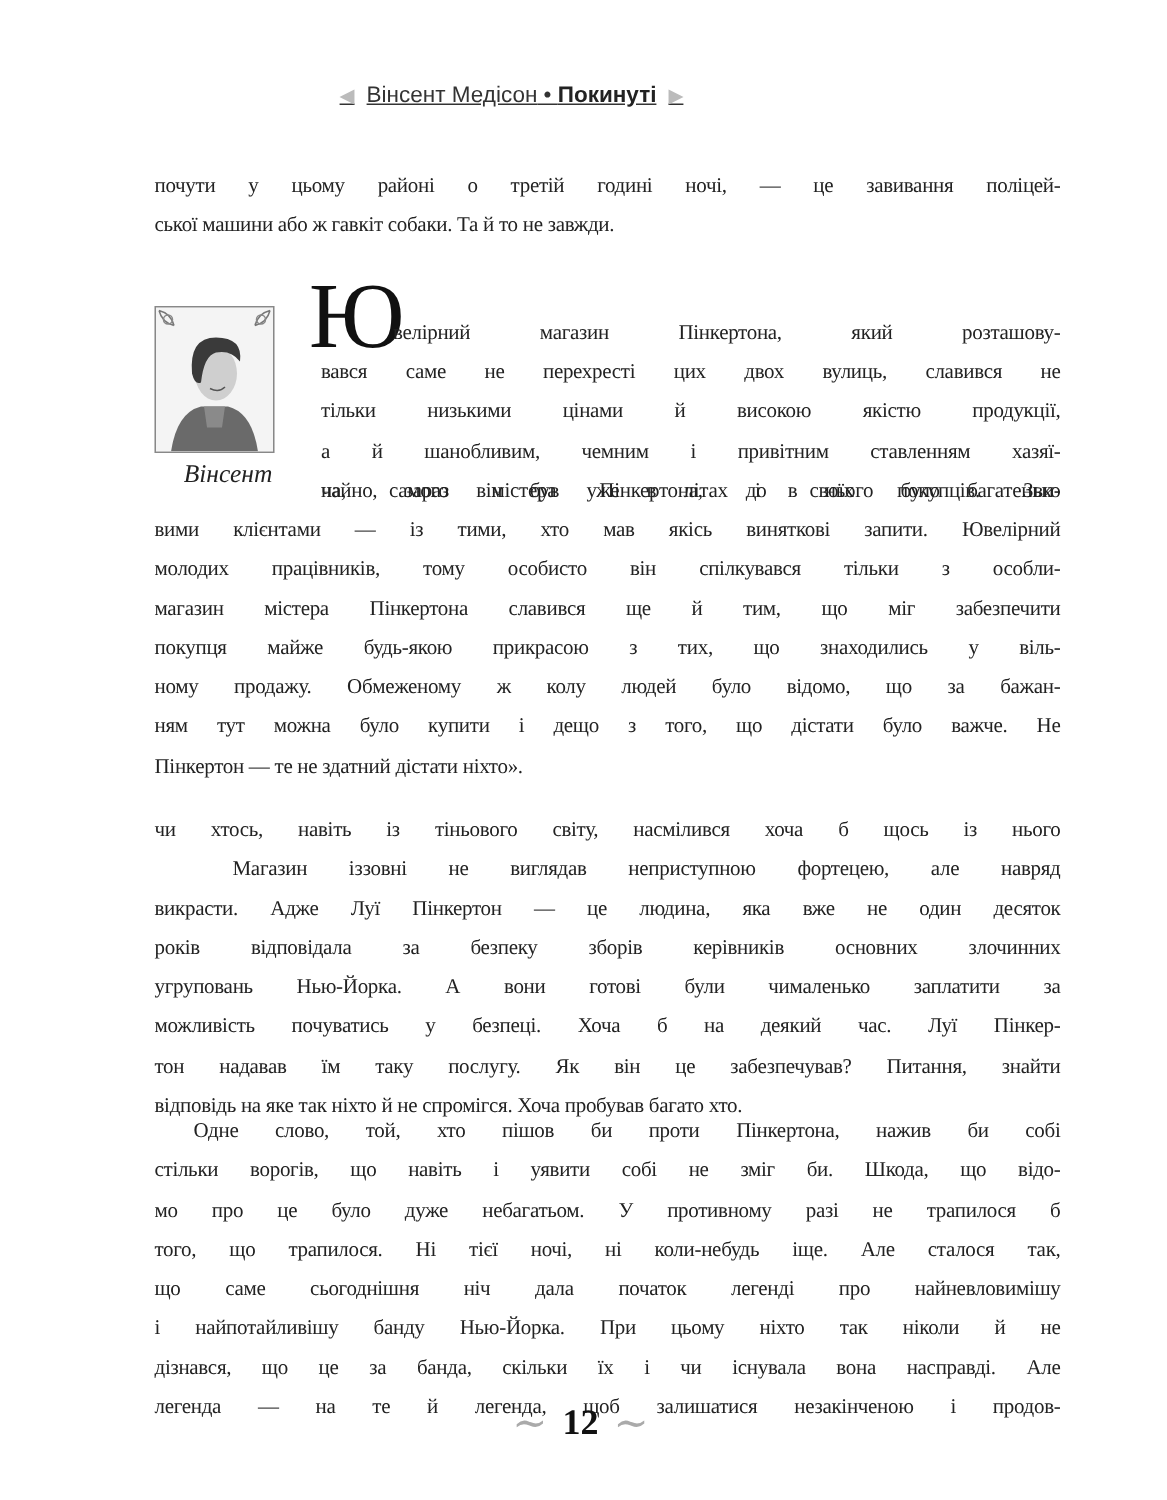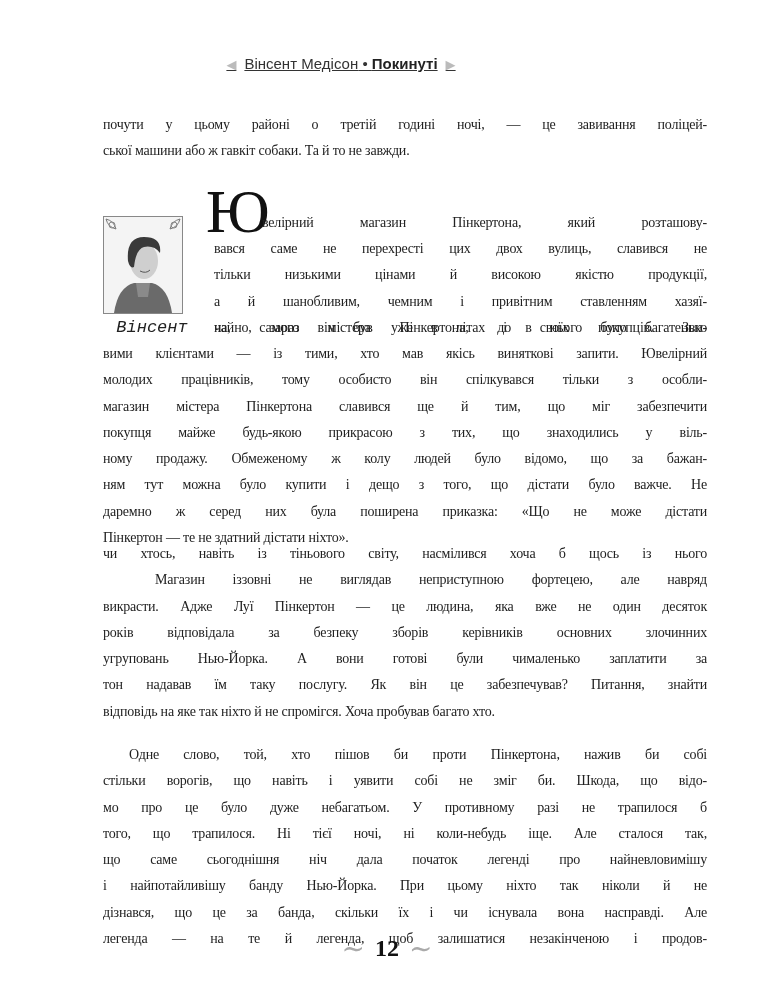--- a/index.html
+++ b/index.html
@@ -7,21 +7,21 @@
          font-family: "Liberation Serif", "DejaVu Serif", serif; color: #222; }
   .header { position: absolute; top: 55px; left: 0; width: 682px; text-align: center;
             font-family: "Liberation Sans", sans-serif; font-size: 15px; color: #333; text-decoration: underline; }
   .header .arrow { color: #bbb; font-size: 13px; margin: 0 8px; }
   .header .title { font-weight: bold; color: #222; }
   .text { position: absolute; left: 103px; width: 604px; font-size: 14px; line-height: 26.3px;
           text-align: justify; letter-spacing: -0.2px; }
   .ln { display: block; text-align: justify; text-align-last: justify; white-space: nowrap; }
   .ln.last { text-align-last: left; }
   .p1 { top: 112px; }
-  .portrait { position: absolute; left: 103px; top: 216px; width: 98px; font-family: Liberation Mono, monospace; }
+  .portrait { position: absolute; left: 103px; top: 204px; width: 98px; }
   .portrait .frame { width: 78px; height: 96px; border: 1px solid #888; position: relative; background: #f2f2f2; overflow: hidden; }
   .portrait .caption { text-align: center; font-style: italic; font-size: 17px; margin-top: 4px; color: #222; }
   .dropcap { position: absolute; left: 206px; top: 180px; font-size: 62px; line-height: 62px; color: #111; }
   .p2a { top: 210px; left: 262px; width: 445px; }
   .p2b { top: 236px; left: 214px; width: 493px; }
   .p2c { top: 341px; }
   .p3 { top: 541px; }
   .p4 { top: 722px; margin-top: 20px; }
   .indent { text-indent: 26px; }
   .footer { position: absolute; top: 932px; left: 0; width: 774px; text-align: center;
@@ -74,30 +74,30 @@
   <span class="ln">чайно, зараз він був уже в літах і в нього було багатенько</span>
 </div>
 
 <div class="text p2c">
   <span class="ln">вими клієнтами — із тими, хто мав якісь виняткові запити. Ювелірний</span>
   <span class="ln">молодих працівників, тому особисто він спілкувався тільки з особли-</span>
   <span class="ln">магазин містера Пінкертона славився ще й тим, що міг забезпечити</span>
   <span class="ln">покупця майже будь-якою прикрасою з тих, що знаходились у віль-</span>
   <span class="ln">ному продажу. Обмеженому ж колу людей було відомо, що за бажан-</span>
   <span class="ln">ням тут можна було купити і дещо з того, що дістати було важче. Не</span>
-  <span class="ln">даремно ж серед них була поширена приказка: «Що не може дістати</span>
   <span class="ln last">Пінкертон — те не здатний дістати ніхто».</span>
 </div>
 
 <div class="text p3">
   <span class="ln">чи хтось, навіть із тіньового світу, насмілився хоча б щось із нього</span>
   <span class="ln indent" style="padding-left:26px; width:578px;">Магазин іззовні не виглядав неприступною фортецею, але навряд</span>
   <span class="ln">викрасти. Адже Луї Пінкертон — це людина, яка вже не один десяток</span>
   <span class="ln">років відповідала за безпеку зборів керівників основних злочинних</span>
   <span class="ln">угруповань Нью-Йорка. А вони готові були чималенько заплатити за</span>
+  <span class="ln">можливість почуватись у безпеці. Хоча б на деякий час. Луї Пінкер-</span>
   <span class="ln">тон надавав їм таку послугу. Як він це забезпечував? Питання, знайти</span>
   <span class="ln last">відповідь на яке так ніхто й не спромігся. Хоча пробував багато хто.</span>
 </div>
 
 <div class="text p4">
   <span class="ln" style="padding-left:26px; width:578px;">Одне слово, той, хто пішов би проти Пінкертона, нажив би собі</span>
   <span class="ln">стільки ворогів, що навіть і уявити собі не зміг би. Шкода, що відо-</span>
   <span class="ln">мо про це було дуже небагатьом. У противному разі не трапилося б</span>
   <span class="ln">того, що трапилося. Ні тієї ночі, ні коли-небудь іще. Але сталося так,</span>
   <span class="ln">що саме сьогоднішня ніч дала початок легенді про найневловимішу</span>

